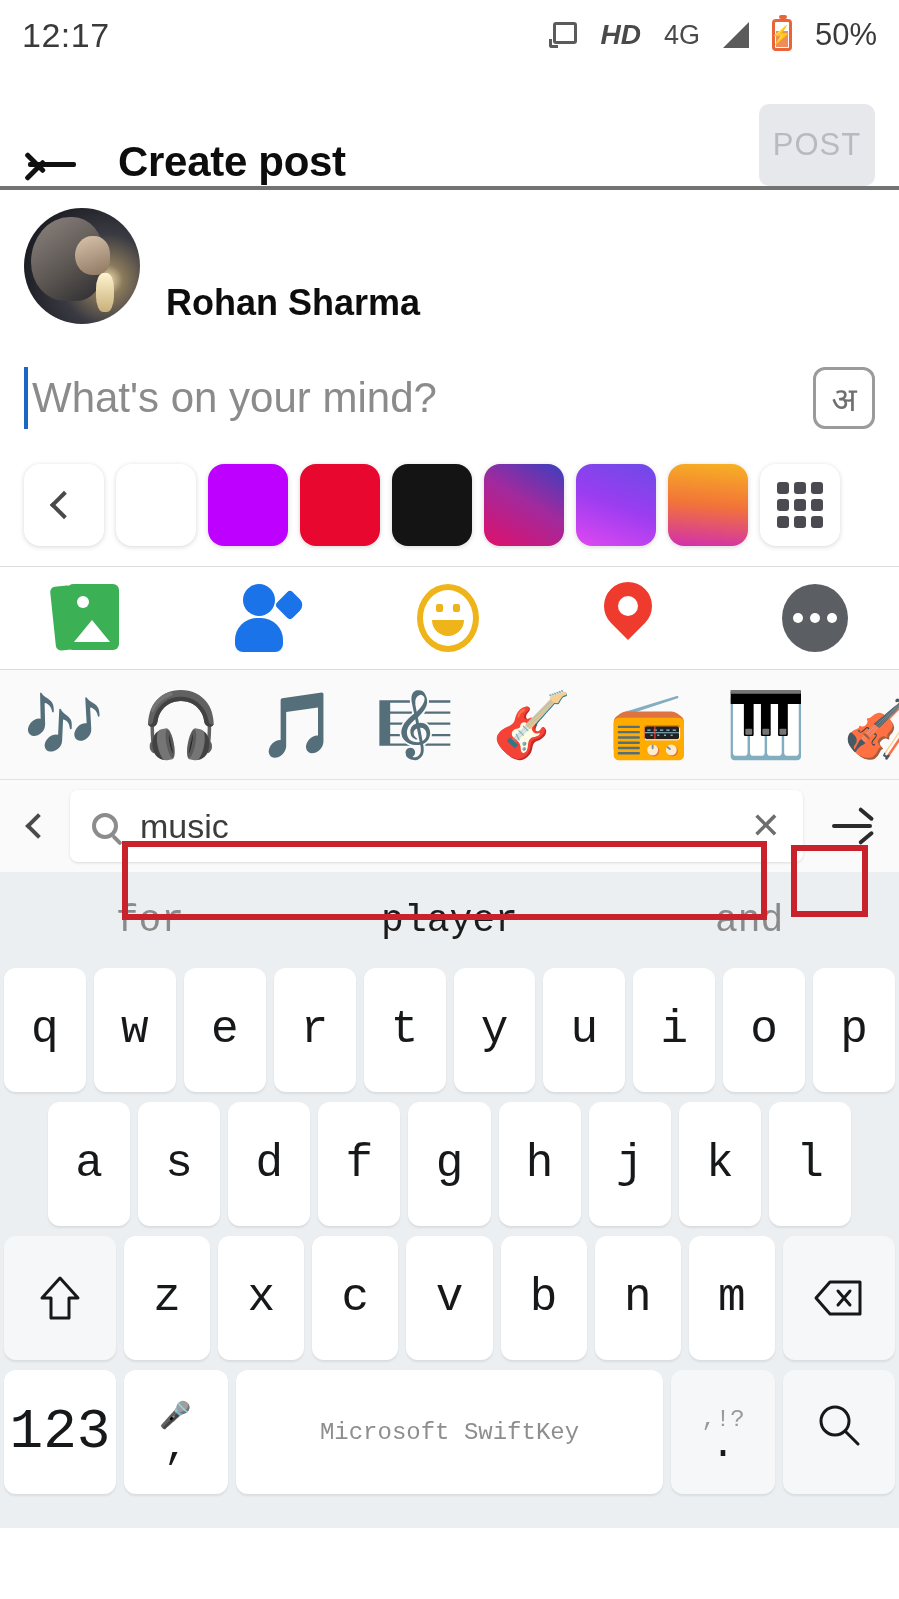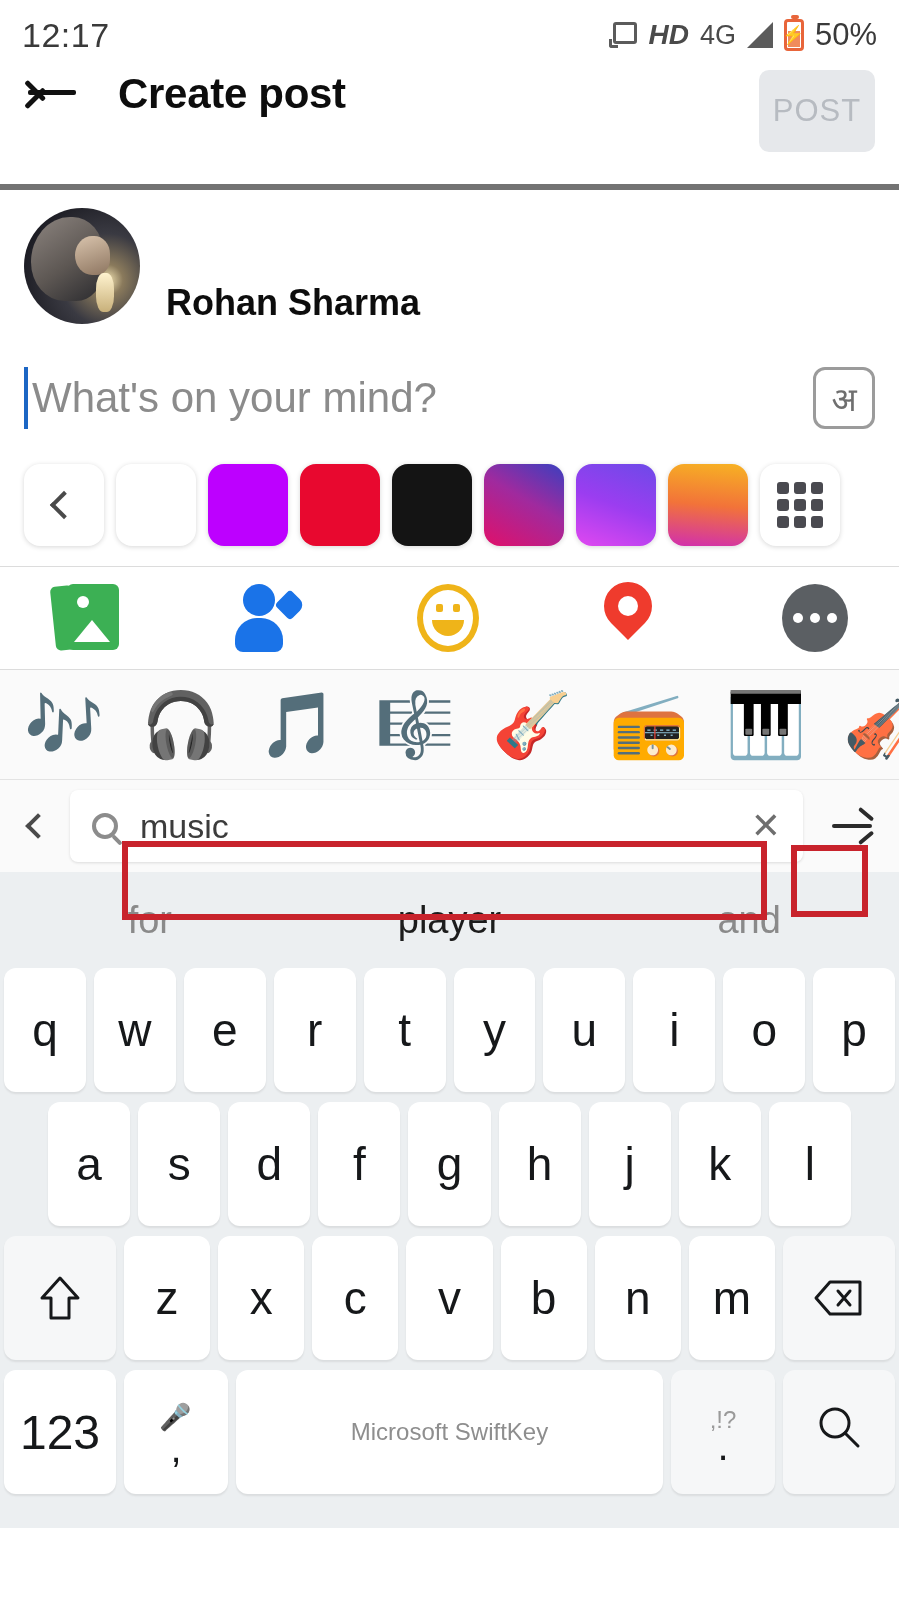--- a/index.html
+++ b/index.html
@@ -10,38 +10,38 @@
     overflow: hidden;
   }
   .phone { position: relative; width: 899px; height: 1599px; background: #fff; }
 
   
   .statusbar {
     height: 70px; display: flex; align-items: center;
     padding: 0 22px; background: #fff;
   }
   .status-time { font-size: 34px; color: #3a3a3a; letter-spacing: .5px; }
-  .status-right { margin-left: auto; display: flex; align-items: center; gap: 11px; }
+  .status-right { margin-left: auto; display: flex; align-items: center; gap: 23px; }
   .st-hd { font-size: 28px; font-style: italic; font-weight: bold; color: #4a4a4a; }
   .st-4g { font-size: 27px; color: #4a4a4a; }
   .st-pct { font-size: 31px; color: #3a3a3a; }
   .sig-tri { width: 0; height: 0; border-left: 26px solid transparent; border-bottom: 26px solid #5b5b5b; }
   .cast-ic { width: 28px; height: 26px; position: relative; }
   .cast-ic .scr { position: absolute; inset: 0 0 4px 4px; border: 3px solid #5b5b5b; border-radius: 3px; }
   .cast-ic .w1 { position: absolute; left: 0; bottom: 0; width: 9px; height: 9px;
      border-left: 3px solid #5b5b5b; border-bottom: 3px solid #5b5b5b; border-radius: 0 0 0 3px;}
   .batt { width: 20px; height: 32px; border: 3px solid #e8653a; border-radius: 4px; position: relative; background:#fff;}
   .batt:before { content:""; position:absolute; top:-7px; left:4px; width:8px; height:4px; background:#e8653a; border-radius:2px;}
   .batt .fill { position:absolute; left:1px; right:1px; bottom:1px; height:62%; background:#f08b5c; }
   .batt .bolt { position:absolute; left:50%; top:50%; transform:translate(-50%,-50%); color:#e03c00; font-size:18px; line-height:1;}
 
   
   .header {
-    height: 120px; display: flex; align-items: flex-start;
-    padding: 0 24px; border-bottom: 6px solid #737373; background: #fff;
+    height: 120px; display: flex; align-items: flex-end;
+    padding: 0 24px; border-bottom: 4px solid #737373; background: #fff;
   }
   .back-arrow { width: 56px; height: 44px; position: relative; flex: none; }
   .back-arrow .shaft { position: absolute; top: 20px; left: 4px; width: 48px; height: 5px; background: #111; border-radius:2px; }
   .back-arrow .h1, .back-arrow .h2 { position: absolute; left: 2px; width: 26px; height: 5px; background: #111; border-radius:2px; }
   .back-arrow .h1 { top: 9px; transform: rotate(45deg); transform-origin: left center; }
   .back-arrow .h2 { top: 35px; transform: rotate(-45deg); transform-origin: left center; }
   .header-title { font-size: 42px; font-weight: bold; color: #0d0d0d; margin-left: 38px; letter-spacing: -0.3px; }
   .post-btn {
     margin-left: auto; width: 116px; height: 82px; background: #e6e8eb; border-radius: 10px;
     display: flex; align-items: center; justify-content: center;
@@ -149,36 +149,36 @@
   .arrow-r { width: 40px; height: 4px; background: #2b2b2b; position: relative; border-radius: 2px; }
   .arrow-r:before, .arrow-r:after { content:""; position:absolute; right:-1px; width:18px; height:4px; background:#2b2b2b; border-radius:2px;}
   .arrow-r:before { top:-6px; transform: rotate(40deg); transform-origin: right center; }
   .arrow-r:after { top:6px; transform: rotate(-40deg); transform-origin: right center; }
   
   .hl { position: absolute; border: 6px solid #c8232c; pointer-events: none; }
   .hl-search { left: 122px; top: 841px; width: 645px; height: 79px; }
   .hl-arrow { left: 791px; top: 845px; width: 77px; height: 72px; }
 
   
-  .keyboard { background: #eceff1; padding-bottom: 24px; }
+  .keyboard { background: #eceff1; padding-bottom: 24px; font-family: Liberation Mono, monospace; }
   .suggest { height: 96px; display: flex; align-items: center; }
   .sug { flex: 1; text-align: center; font-size: 38px; color: #8a8a8a; }
   .sug.strong { color: #1c1c1c; }
   .krow { display: flex; justify-content: center; gap: 8px; padding: 0 4px; margin-bottom: 10px; }
   .krow.r2 { padding: 0 48px; }
   .key {
     flex: 1; height: 124px; background: #fff; border-radius: 12px;
     display: flex; align-items: center; justify-content: center;
     font-size: 46px; color: #16181a; box-shadow: 0 2px 2px rgba(0,0,0,.08);
   }
   .key.fn { background: #f6f7f8; flex: 0 0 112px; }
   .shift-ic { width: 42px; height: 48px; position: relative; }
   .shift-ic svg, .bksp-ic svg { display: block; }
   .krow.r4 .key { height: 124px; }
-  .key.num { flex: 0 0 112px; font-size: 48px; }
+  .key.num { flex: 0 0 112px; font-size: 56px; }
   .key.comma { flex: 0 0 104px; flex-direction: column; gap: 6px; }
   .key.comma .mic { font-size: 26px; color: #9a9a9a; line-height: 1; }
   .key.comma .cm { font-size: 40px; color: #16181a; line-height: .6; }
   .key.space { flex: 1 1 auto; font-size: 24px; color: #8e8e8e; }
   .key.period { flex: 0 0 104px; flex-direction: column; gap: 4px; background: #f6f7f8; }
   .key.period .punc { font-size: 24px; color: #9a9a9a; line-height: 1; }
   .key.period .dot { font-size: 40px; color: #16181a; line-height: .5; }
   .key.enter { flex: 0 0 112px; background: #f6f7f8; }
 </style>
 </head>

